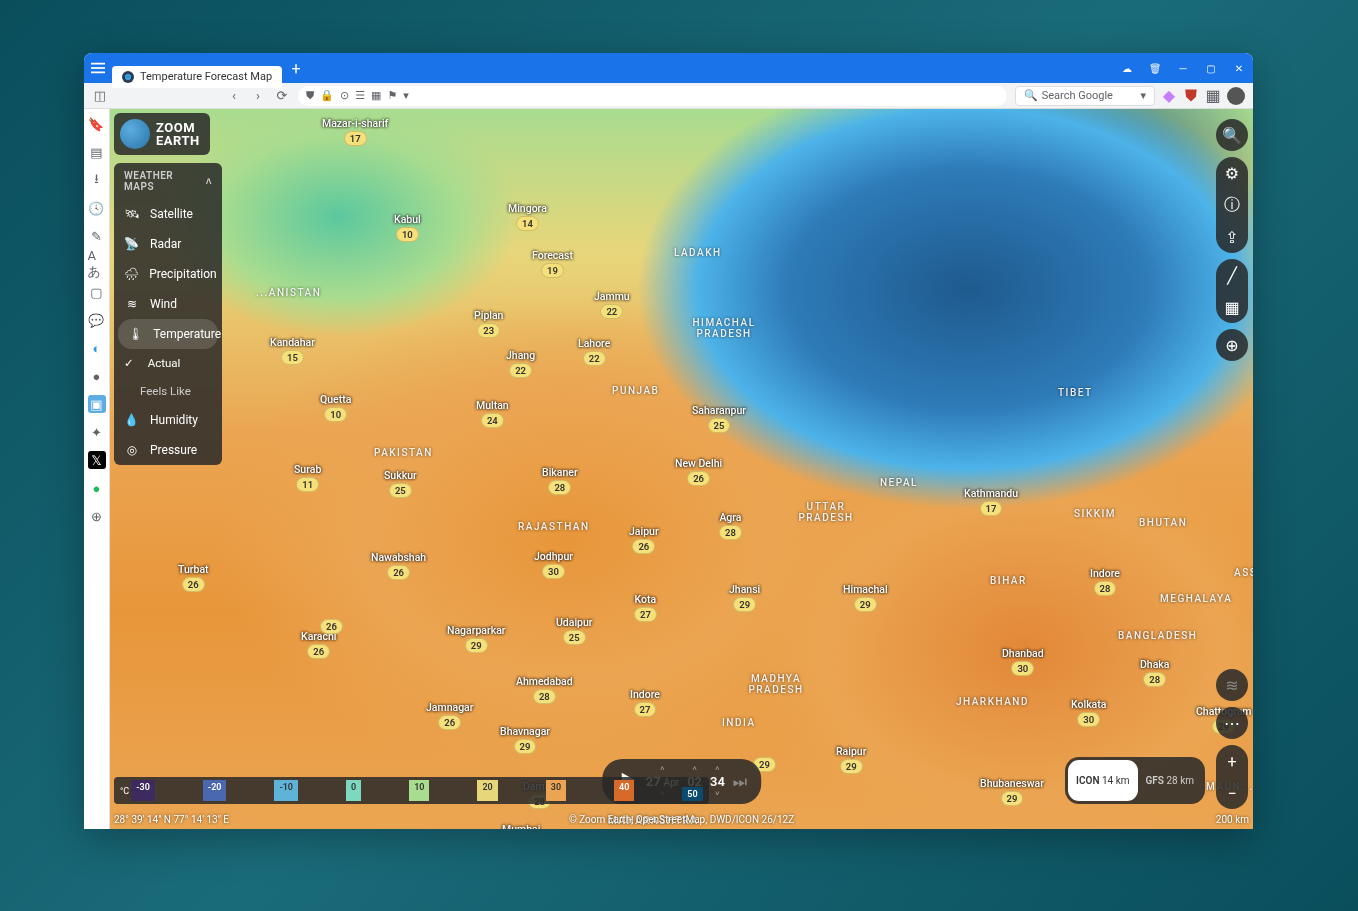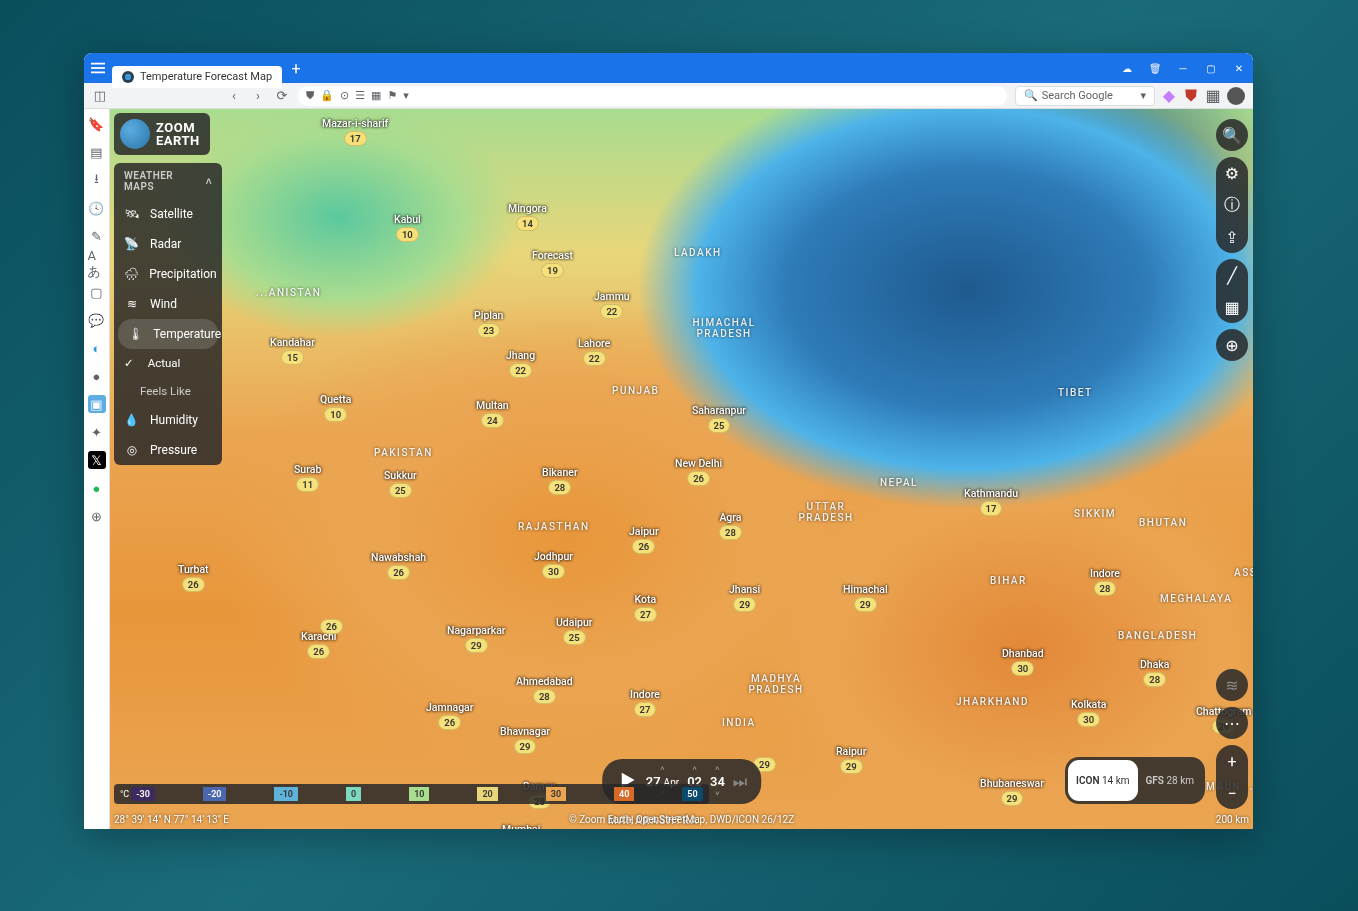--- a/index.html
+++ b/index.html
@@ -449,21 +449,21 @@
         <span>°C</span>
         <div class="legend-scale" id="legend-scale">
             <span style="background: rgb(61, 43, 95); color: rgb(255, 255, 255);">-30</span>
             <span style="background: rgb(74, 104, 176); color: rgb(255, 255, 255);">-20</span>
             <span style="background: rgb(95, 179, 217); color: rgb(51, 51, 51);">-10</span>
             <span style="background: rgb(125, 216, 192); color: rgb(51, 51, 51);">0</span>
             <span style="background: rgb(168, 220, 143); color: rgb(51, 51, 51);">10</span>
             <span style="background: rgb(232, 214, 122); color: rgb(51, 51, 51);">20</span>
             <span style="background: rgb(235, 165, 82); color: rgb(51, 51, 51);">30</span>
             <span style="background: rgb(214, 106, 40); color: rgb(255, 255, 255);">40</span>
-            <span style="background: #0c4a6e; color: rgb(255, 255, 255);">50</span>
+            <span style="background: #0c4a6e; color: rgb(255, 255, 255); margin-top: 7px;">50</span>
           </div>
       </div>
 
       <div class="coords">28° 39' 14" N   77° 14' 13" E</div>
       <div class="attribution">© Zoom Earth, OpenStreetMap, DWD/ICON 26/12Z</div>
       <div class="scalebar">200 km</div>
     </div>
   </div>
 </div>
 

